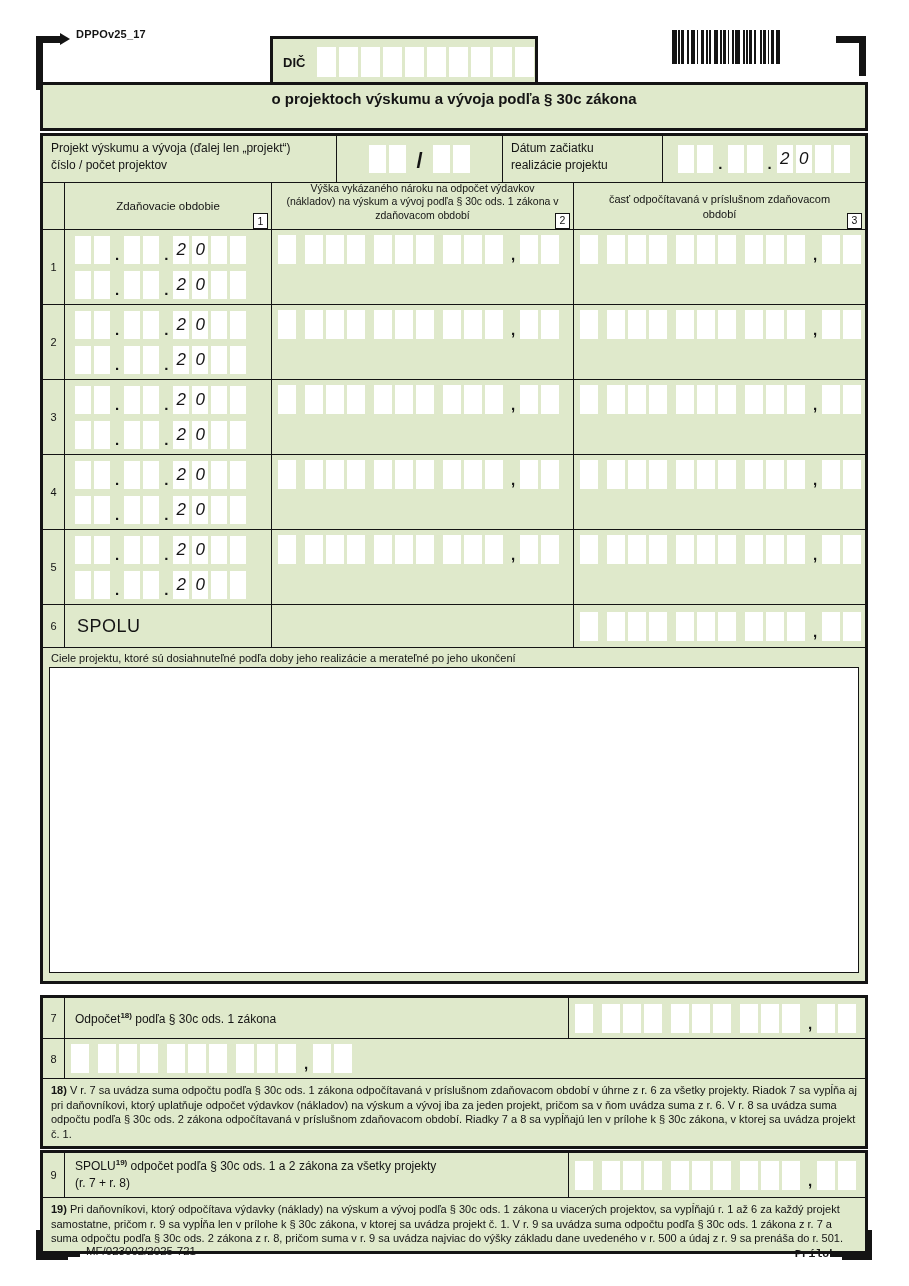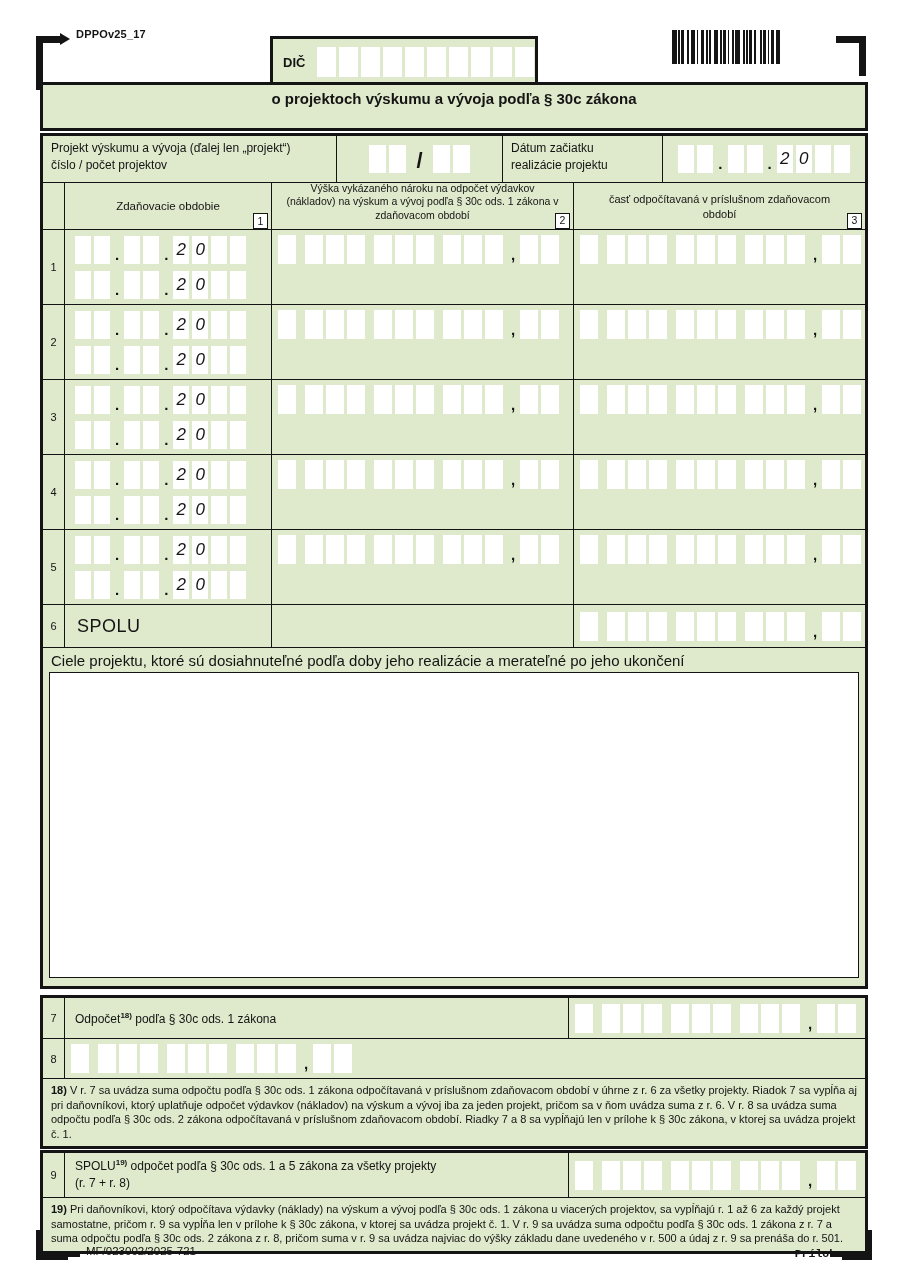--- a/index.html
+++ b/index.html
@@ -62,21 +62,21 @@
   .drow .c1 .comb + .comb{margin-top:7px;}
   .drow .c2{width:302px;padding:5px 0 0 6px;}
   .drow .c3{flex:1;padding:5px 0 0 6px;}
 
   .rowS{height:43px;}
   .rowS .c0{width:22px;display:flex;align-items:center;justify-content:center;font-size:11px;}
   .rowS .s1{width:207px;display:flex;align-items:center;padding-left:12px;font-size:18px;letter-spacing:.5px;}
   .rowS .s2{width:302px;}
   .rowS .s3{flex:1;display:flex;align-items:center;padding:0 0 0 6px;}
 
-  .goals-label{padding:4px 8px 2px 8px;font-size:15px;}
+  .goals-label{padding:4px 8px 2px 8px;font-size:11px;}
   .goals-area{margin:1px 6px 8px 6px;height:306px;background:#fff;border:1.5px solid #141414;}
 
   
   .block78{top:995px;}
   .r78{height:40px;}
   .r78 .n{width:22px;display:flex;align-items:center;justify-content:center;font-size:11px;}
   .r78 .lab{flex:1;display:flex;align-items:center;padding-left:10px;font-size:12px;}
   .r78 .amt{width:296px;display:flex;align-items:center;padding-left:6px;}
   .note{border-top:var(--thin);padding:4px 8px 5px 8px;font-size:11px;line-height:1.32;text-align:left;}
 
@@ -840,21 +840,21 @@
           </div>
       </div>
     </div>
     <div class="note"><b>18)</b><span> V r. 7 sa uvádza suma odpočtu podľa § 30c ods. 1 zákona odpočítavaná v príslušnom zdaňovacom období v úhrne z r. 6 za všetky projekty. Riadok 7 sa vypĺňa aj pri daňovníkovi, ktorý uplatňuje odpočet výdavkov (nákladov) na výskum a vývoj iba za jeden projekt, pričom sa v ňom uvádza suma z r. 6. V r. 8 sa uvádza suma odpočtu podľa § 30c ods. 2 zákona odpočítavaná v príslušnom zdaňovacom období. Riadky 7 a 8 sa vypĺňajú len v prílohe k § 30c zákona, v ktorej sa uvádza projekt č. 1.</span></div>
   </div>
 
   <div class="frame block9">
     <div class="row r9">
       <div class="n br1">9</div>
       <div class="lab br1">
-        <div><span>SPOLU</span><sup>19)</sup><span> odpočet podľa § 30c ods. 1 a 5 zákona za všetky projekty</span></div>
+        <div><span>SPOLU</span><sup>19)</sup><span> odpočet podľa § 30c ods. 1 a 2 zákona za všetky projekty</span></div>
         <div>(r. 7 + r. 8)</div>
       </div>
       <div class="amt">
         <div class="comb amount">
             <span class="group">
               <span class="cell"></span>
             </span>
             <span class="group">
               <span class="cell"></span>
               <span class="cell"></span>

